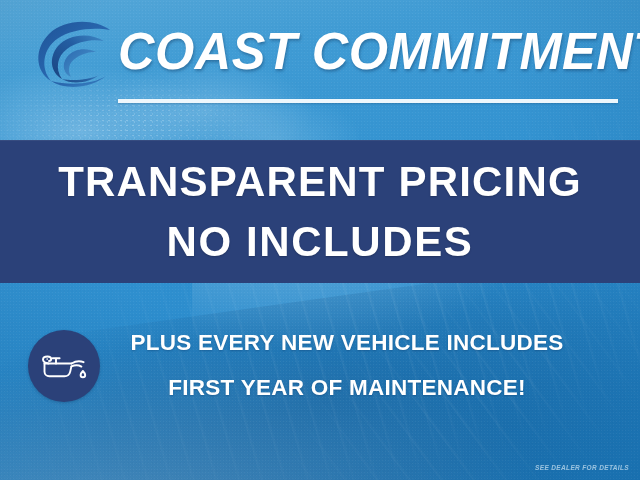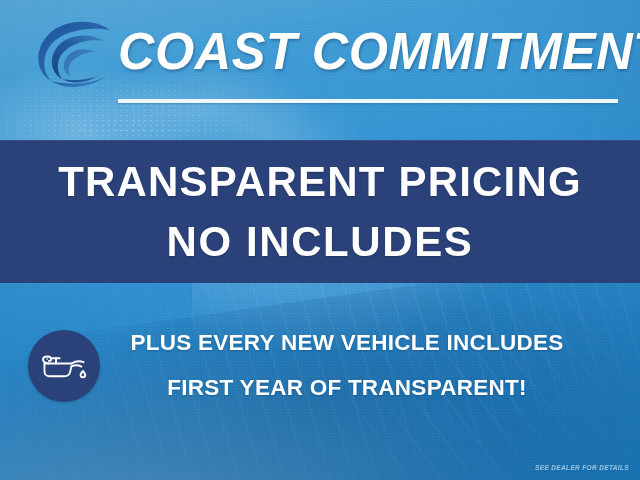--- a/index.html
+++ b/index.html
@@ -363,19 +363,19 @@
           <path d="M8.6 14.5 C5.4 14.1 3.0 12.6 3.0 10.6 C3.0 8.8 5.0 7.5 7.5 7.5 C9.6 7.5 11.2 8.6 11.2 10.1 C11.2 11.2 10.2 12.0 9.0 12.0"></path>
           <circle cx="7.2" cy="10.0" r="0.85" fill="#ffffff" stroke="none"></circle>
 
           <path d="M42.9 22.0 C42.9 22.0 40.6 24.4 40.6 26.0 C40.6 27.3 41.6 28.3 42.9 28.3 C44.2 28.3 45.2 27.3 45.2 26.0 C45.2 24.4 42.9 22.0 42.9 22.0 Z"></path>
         </svg>
       </span>
     </div>
 
     <div class="promo-text">
       <div class="promo-line">PLUS EVERY NEW VEHICLE INCLUDES</div>
-      <div class="promo-line">FIRST YEAR OF TRANSPARENT!</div>
+      <div class="promo-line">FIRST YEAR OF MAINTENANCE!</div>
     </div>
   </div>
 
   <div class="disclaimer">SEE DEALER FOR DETAILS</div>
 
 </div>
 
 </body></html>

